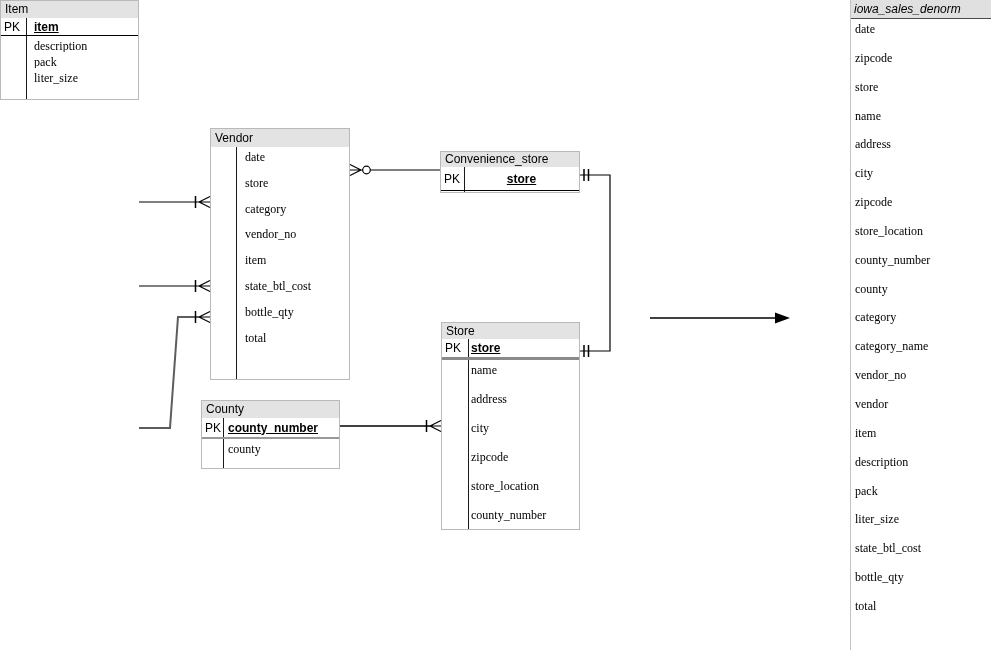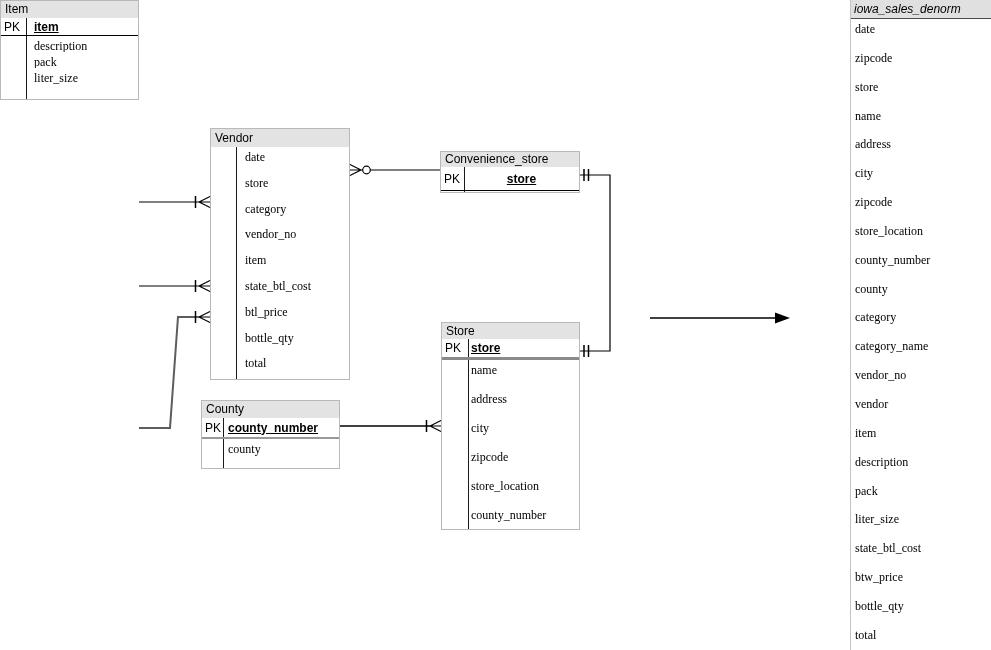--- a/index.html
+++ b/index.html
@@ -111,21 +111,20 @@
     <div class="ehead">Vendor</div>
     <div class="ebody">
       <div class="pkline"></div>
       <div class="fields">
           <div class="frow">date</div>
           <div class="frow">store</div>
           <div class="frow">category</div>
           <div class="frow">vendor_no</div>
           <div class="frow">item</div>
           <div class="frow">state_btl_cost</div>
-          <div class="frow">btl_price</div>
           <div class="frow">bottle_qty</div>
           <div class="frow">total</div>
         </div>
     </div>
   </div>
 
   <div class="etable" id="t-county">
     <div class="ehead">County</div>
     <div class="ebody">
       <div class="pkline"></div>
@@ -184,21 +183,20 @@
         <div class="frow">county</div>
         <div class="frow">category</div>
         <div class="frow">category_name</div>
         <div class="frow">vendor_no</div>
         <div class="frow">vendor</div>
         <div class="frow">item</div>
         <div class="frow">description</div>
         <div class="frow">pack</div>
         <div class="frow">liter_size</div>
         <div class="frow">state_btl_cost</div>
-        <div class="frow">btw_price</div>
         <div class="frow">bottle_qty</div>
         <div class="frow">total</div>
       </div>
   </div>
 
   <svg id="wires" width="991" height="650" viewBox="0 0 991 650" fill="none" stroke="#000" stroke-width="1.2">
 
     <g>
       <path d="M139,202 L199,202"></path>
       <path d="M199,202 L210,196.5 M199,202 L210,202 M199,202 L210,207.5"></path>

